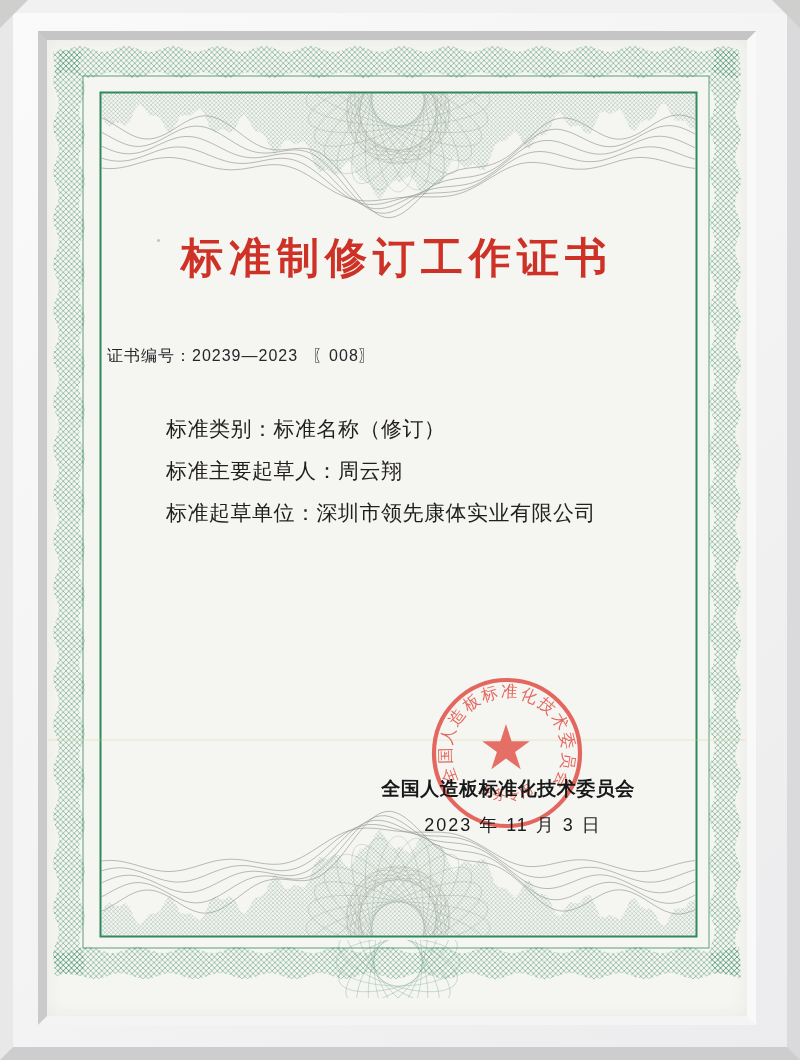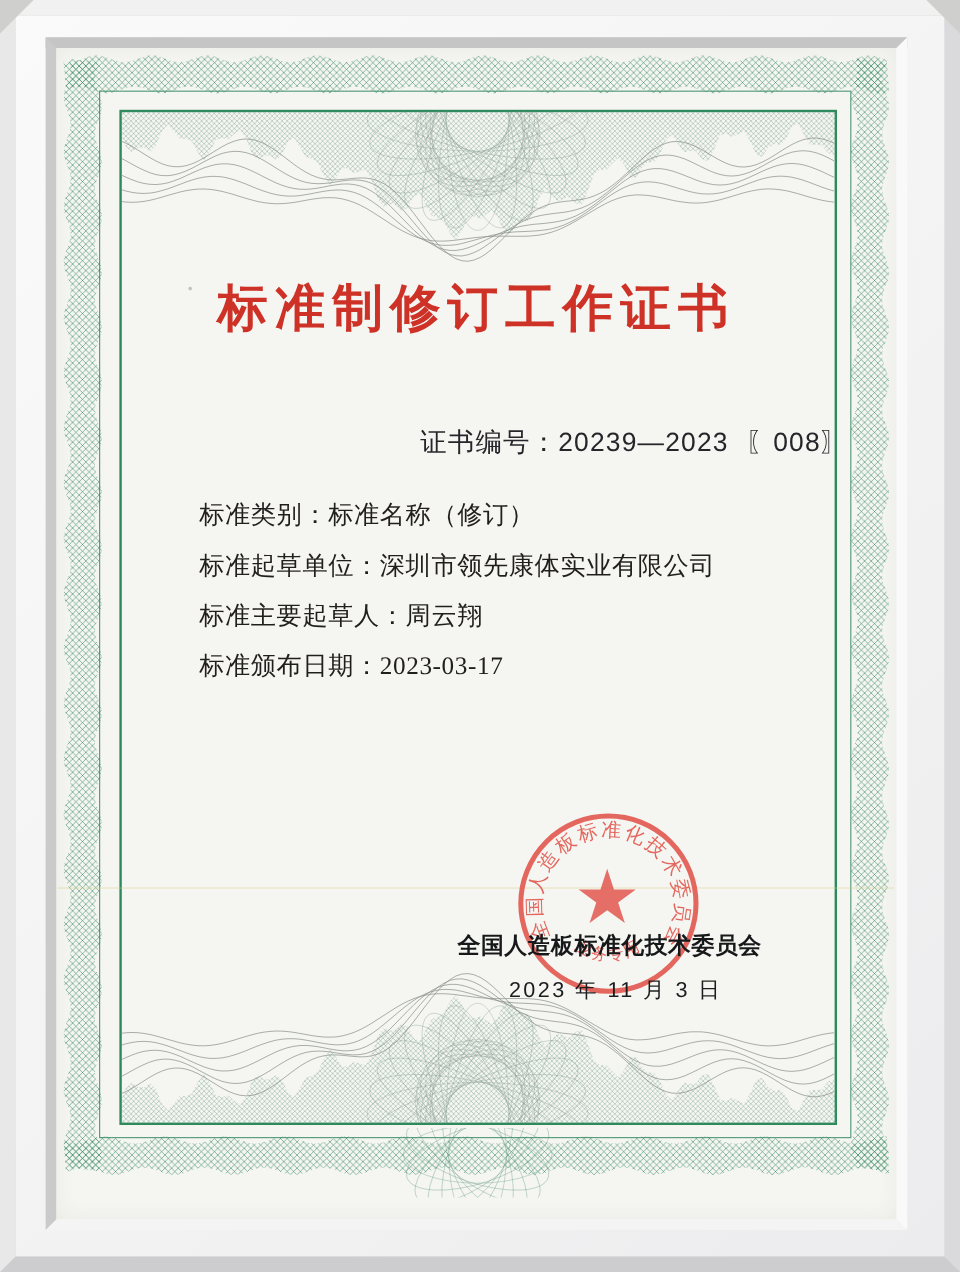--- a/index.html
+++ b/index.html
@@ -15,22 +15,22 @@
        border-color:#c4c5c4 #f9f9f9 #f4f4f4 #c9cac9;background:transparent;}
   .paper{position:absolute;left:47px;top:40px;right:53px;bottom:44px;background:#f5f5f1;
          box-shadow:inset 0 0 18px rgba(60,60,50,.06);}
   
   #deco{position:absolute;inset:0;width:800px;height:1060px;z-index:1;pointer-events:none;}
   
   .txt{position:absolute;z-index:2;margin-top:34px;}
   .title{left:97px;top:197px;width:600px;height:54px;line-height:54px;text-align:center;
          font-family:"Liberation Serif",serif;font-weight:700;font-size:42px;letter-spacing:6px;
          color:var(--title-red,#ce3227);}
-  .certno{left:107px;top:320px;width:600px;height:30px;line-height:30px;text-align:right;
-          font-size:22px;color:#26262a;letter-spacing:1px;font-family:"Liberation Sans",sans-serif;}
+  .certno{left:107px;top:307px;width:600px;height:30px;line-height:30px;text-align:left;
+          font-size:16px;color:#26262a;letter-spacing:1px;font-family:"Liberation Sans",sans-serif;}
   .certno .book{margin-left:14px;}
   .fields{left:166px;top:374px;width:540px;font-family:"Liberation Serif",serif;
           font-size:21px;color:#211f1e;}
   .row{height:42px;line-height:42px;white-space:pre-wrap;letter-spacing:.5px;}
   .issuer{left:208px;top:743px;width:600px;height:24px;line-height:24px;text-align:center;
           font-size:19px;font-weight:600;color:#17181a;letter-spacing:.5px;}
   .issuedate{left:213px;top:780px;width:600px;height:23px;line-height:23px;text-align:center;
              font-size:18px;font-weight:500;color:#1b1c1e;letter-spacing:2px;}
   .speck{left:157px;top:205px;width:3px;height:3px;border-radius:50%;background:#8f8f89;opacity:.5;}
 </style>
@@ -165,22 +165,21 @@
       </text>
     </g>
   </svg>
 
   <div class="txt title">标准制修订工作证书</div>
 
   <div class="txt certno"><span>证书编号：</span><span>20239—2023</span><span class="book">〖008〗</span></div>
 
   <div class="txt fields">
     <div class="row"><span>标准类别：</span><span>标准名称（修订）</span></div>
+    <div class="row"><span>标准主要起草人：</span><span>周云翔</span></div>
     <div class="row"><span>标准起草单位：</span><span>深圳市领先康体实业有限公司</span></div>
-    <div class="row"><span>标准主要起草人：</span><span>周云翔</span></div>
-    <div class="row"><span>标准颁布日期：</span><span>2023-03-17</span></div>
   </div>
 
   <div class="txt issuer">全国人造板标准化技术委员会</div>
   <div class="txt issuedate">2023 年 11 月 3 日</div>
 
   <div class="txt speck"></div>
 </div>
 
 </body></html>

